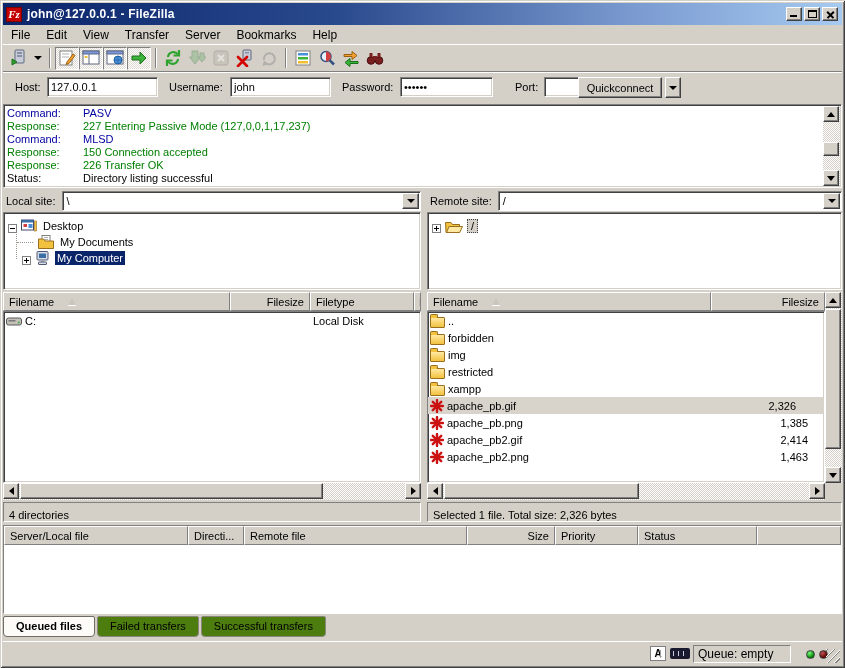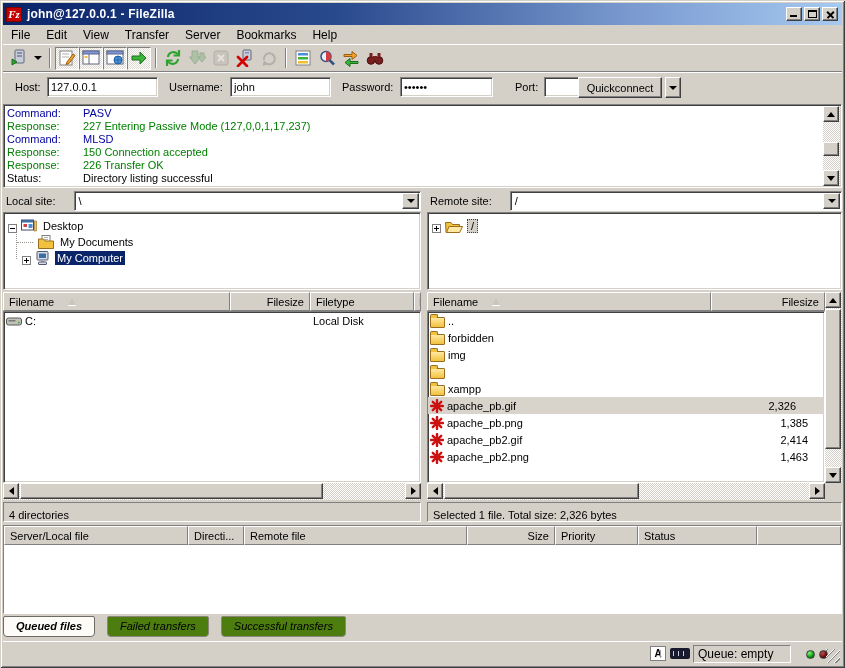--- a/index.html
+++ b/index.html
@@ -76,21 +76,21 @@
   .sb-btn { position:absolute; width:16px; height:16px; background:#D4D0C8; display:flex; align-items:center; justify-content:center;
      border:1px solid; border-color:#fff #404040 #404040 #fff; box-shadow:inset -1px -1px 0 #808080; cursor:pointer; }
   .sb-thumb { position:absolute; background:#D4D0C8; border:1px solid; border-color:#fff #404040 #404040 #fff;
      box-shadow:inset -1px -1px 0 #808080; cursor:grab; }
   .t-up   { width:0;height:0;border-left:4px solid transparent;border-right:4px solid transparent;border-bottom:5px solid #000; }
   .t-down { width:0;height:0;border-left:4px solid transparent;border-right:4px solid transparent;border-top:5px solid #000; }
   .t-left { width:0;height:0;border-top:4px solid transparent;border-bottom:4px solid transparent;border-right:5px solid #000; }
   .t-right{ width:0;height:0;border-top:4px solid transparent;border-bottom:4px solid transparent;border-left:5px solid #000; }
 
   
-  .site-bar { position:absolute; top:190px; height:21px; display:flex; align-items:center;gap:12px; }
+  .site-bar { position:absolute; top:190px; height:21px; display:flex; align-items:center; }
   .site-label { padding:0 6px 0 3px; }
   .combo { flex:1; height:20px; background:#fff; position:relative; display:flex; align-items:center;
      border:1px solid; border-color:#808080 #fff #fff #808080; box-shadow:inset 1px 1px 0 #404040; }
   .combo-text { margin-left:4px; }
   .combo-btn { position:absolute; right:1px; top:1px; bottom:1px; width:17px; background:#D4D0C8;
      display:flex; align-items:center; justify-content:center; cursor:pointer;
      border:1px solid; border-color:#fff #404040 #404040 #fff; box-shadow:inset -1px -1px 0 #808080; }
   .tree { position:absolute; top:212px; height:78px; background:#fff; overflow:hidden; }
   .tree-row { position:absolute; height:16px; display:flex; align-items:flex-end; cursor:default; }
   .expander { width:9px; height:9px; background:#fff; border:1px solid #808080; position:relative; flex:none; cursor:pointer; }
@@ -119,21 +119,21 @@
 
   .pane-status { position:absolute; top:502px; height:20px; background:#D4D0C8; display:flex; align-items:flex-end;
      padding-left:5px; border:1px solid; border-color:#808080 #fff #fff #808080; }
 
   
   #queue-box { position:absolute; left:3px; top:525px; width:839px; height:89px; background:#fff;
      border:1px solid; border-color:#808080 #fff #fff #808080; }
   #queue-header { position:absolute; left:0; top:0; right:0; height:19px; display:flex; background:#D4D0C8; }
 
   
-  #tabs { position:absolute; left:3px; top:616px; height:22px; display:flex; gap:12px;font-style:italic; }
+  #tabs { position:absolute; left:3px; top:616px; height:22px; display:flex; gap:2px; }
   .tab { height:21px; padding:3px 12px 0 12px; background:#4d7c0f; border:1px solid #8A867E;
      border-radius:2px 2px 4px 4px; cursor:pointer; white-space:nowrap; }
   .tab.active { background:#FCFBF8; font-weight:bold; border-color:#6F6B63; }
 
   
   #statusbar { position:absolute; left:3px; top:641px; width:839px; height:24px; border-top:1px solid #fff; }
   #st-type { position:absolute; left:647px; top:4px; width:16px; height:15px; background:#fff; border:1px solid #808080;
      font:bold 10px/13px "Liberation Sans",sans-serif; text-align:center; }
   #st-type::after { content:""; position:absolute; right:2px; top:3px; width:2px; height:8px; border-left:1px solid #A0A0A0; }
   #st-badge { position:absolute; left:667px; top:6px; width:20px; height:11px; background:#1A1A2E; border-radius:2px;
@@ -482,20 +482,21 @@
         <span class="ficon">
           <span class="i-folder"></span>
         </span>
         <span class="fcell" style="flex:1">img</span>
         <span class="fcell right" style="width:110px;padding-right:16px"></span>
       </div>
     <div class="frow">
         <span class="ficon">
           <span class="i-folder"></span>
         </span>
+        <span class="fcell" style="flex:1">restricted</span>
         <span class="fcell right" style="width:110px;padding-right:16px"></span>
       </div>
     <div class="frow">
         <span class="ficon">
           <span class="i-folder"></span>
         </span>
         <span class="fcell" style="flex:1">xampp</span>
         <span class="fcell right" style="width:110px;padding-right:16px"></span>
       </div>
     <div class="frow sel">

